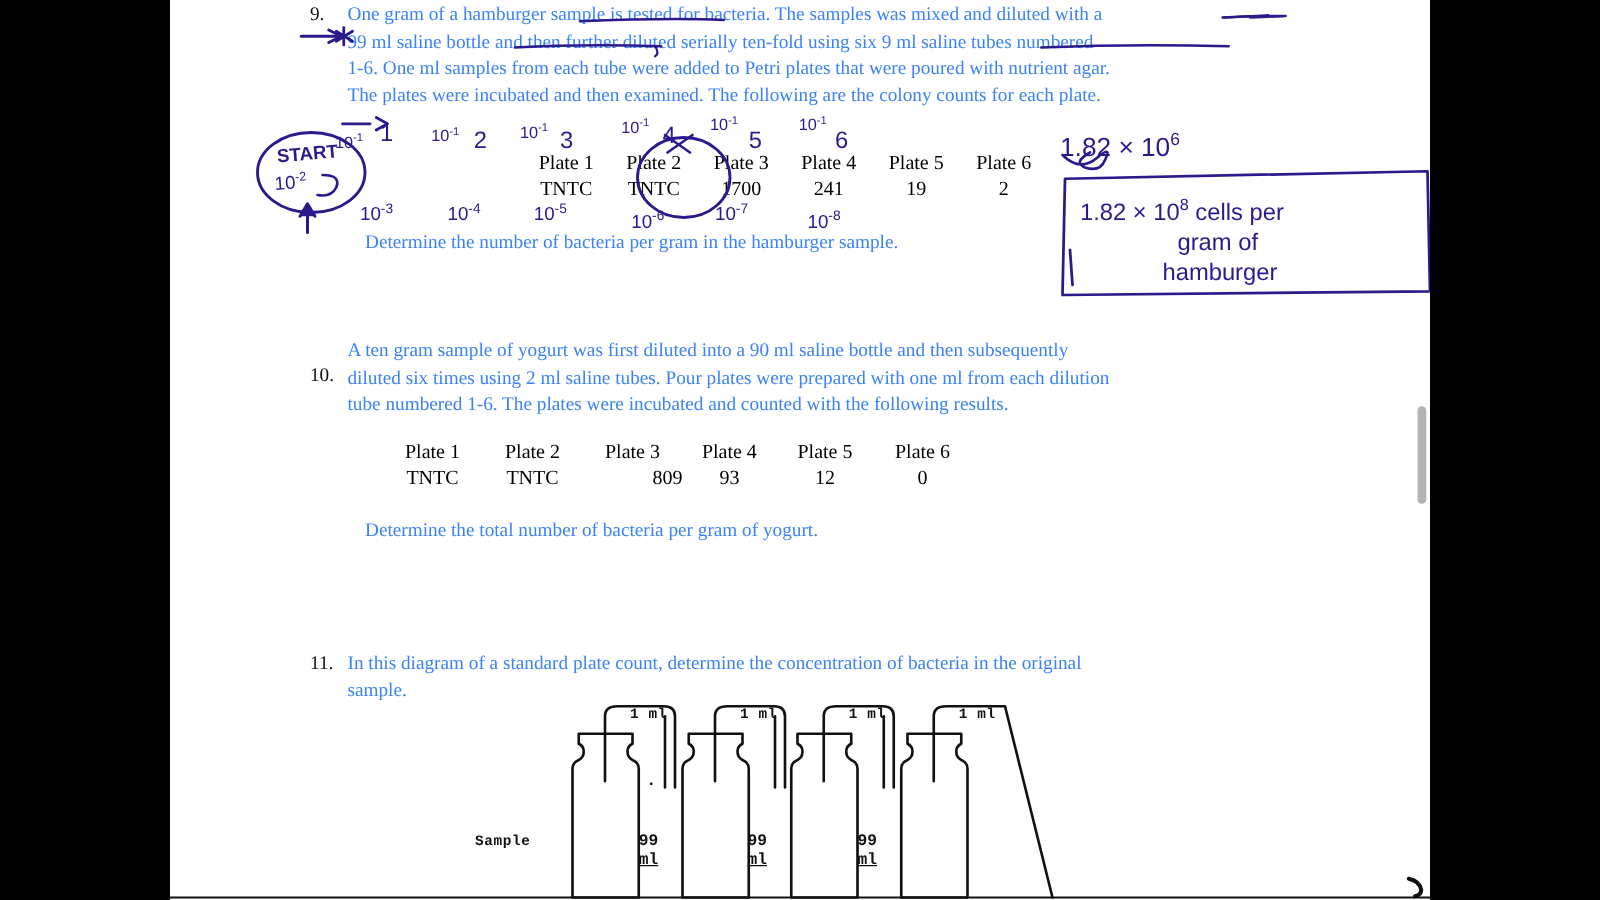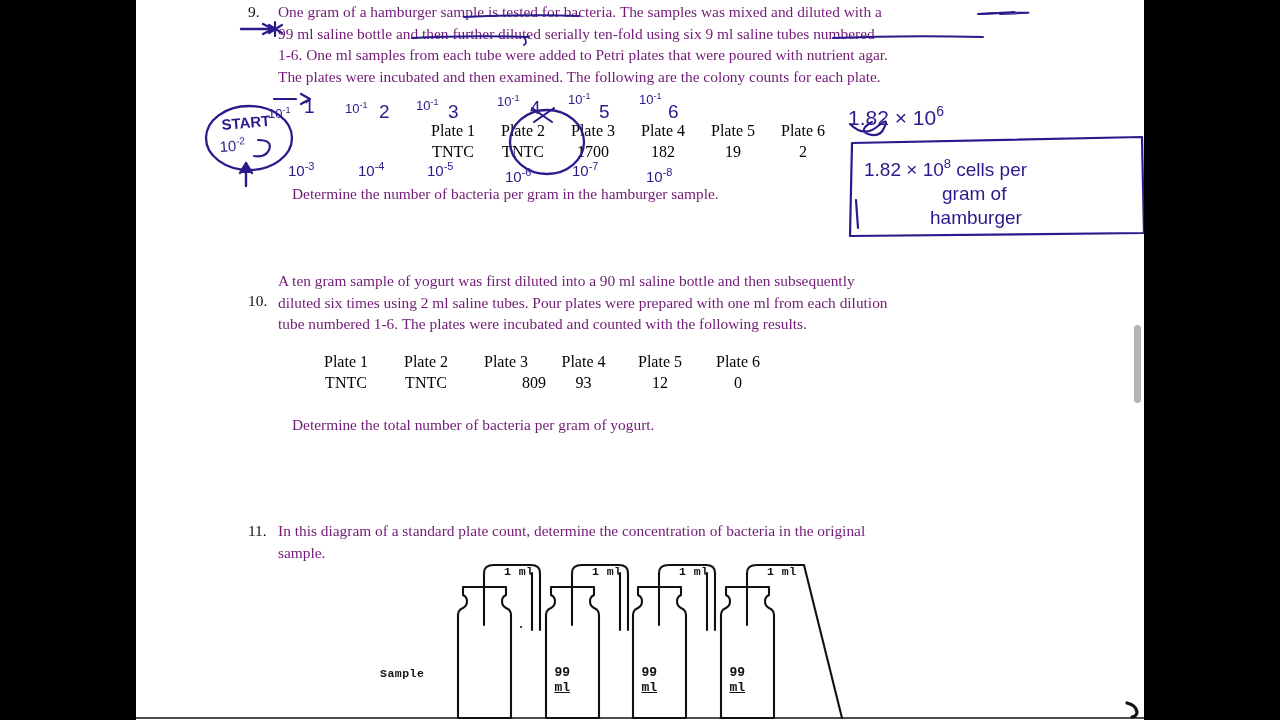--- a/index.html
+++ b/index.html
@@ -1,20 +1,20 @@
 <!DOCTYPE html>
 <html><head>
 <meta charset="utf-8">
 <style>
   html,body{margin:0;padding:0;background:#000;}
   body{width:1280px;height:720px;overflow:hidden;font-family:"Liberation Serif",serif;}
   #stage{position:relative;width:1280px;height:720px;background:#000;}
   #page{position:absolute;left:136px;top:0;width:1008px;height:720px;background:#fff;overflow:hidden;}
 
-  .q{position:absolute;color:#701a75;font-family:"Liberation Serif",serif;font-size:15.4px;line-height:21.5px;}
+  .q{position:absolute;color:#3b82f6;font-family:"Liberation Serif",serif;font-size:15.4px;line-height:21.5px;}
   .qnum{position:absolute;color:#111;font-family:"Liberation Serif",serif;font-size:15.4px;line-height:21.5px;}
 
   
   #q9num{left:112px;top:1px;}
   #q9body{left:142px;top:1px;width:730px;text-align:left;}
   #q9body .ln{display:block;white-space:nowrap;}
   #q9det{left:156px;top:183px;}
   .prow{position:absolute;display:flex;}
   .pcell{width:70px;text-align:center;}
 
@@ -26,21 +26,21 @@
 
   
   #q11num{left:112px;top:520px;}
   #q11body{left:142px;top:520px;width:720px;}
   #q11body .ln{display:block;white-space:nowrap;}
 
   
   #diagram{position:absolute;left:0px;top:555px;width:905px;height:165px;}
   .mono{font-family:"Liberation Mono",monospace;font-size:11.5px;color:#111;font-weight:bold;letter-spacing:.5px;}
   .mlabel{position:absolute;}
-  .n99{position:absolute;font-family:"Liberation Mono",monospace;font-size:13px;color:#111;font-weight:bold;text-align:right;line-height:15px;margin-left:23px;}
+  .n99{position:absolute;font-family:"Liberation Mono",monospace;font-size:13px;color:#111;font-weight:bold;text-align:left;line-height:15px;}
   .n99 u{text-decoration:underline;}
   #samplelab{position:absolute;left:244px;top:112px;}
 
   
   #ink{position:absolute;left:0;top:0;width:1008px;height:720px;pointer-events:none;}
 
   
   #scrollbar{position:absolute;left:998px;top:325px;width:7px;height:78px;background:#b4b4b4;border-radius:4px;}
 </style>
 </head>
@@ -62,21 +62,21 @@
       <div class="pcell">Plate 2</div>
       <div class="pcell">Plate 3</div>
       <div class="pcell">Plate 4</div>
       <div class="pcell">Plate 5</div>
       <div class="pcell">Plate 6</div>
     </div>
     <div class="prow" style="left:282px;top:143px;">
       <div class="pcell">TNTC</div>
       <div class="pcell">TNTC</div>
       <div class="pcell">1700</div>
-      <div class="pcell">182</div>
+      <div class="pcell">241</div>
       <div class="pcell">19</div>
       <div class="pcell">2</div>
     </div>
 
     <div class="q" id="q9det">Determine the number of bacteria per gram in the hamburger sample.</div>
 
     <div class="qnum" id="q10num">10.</div>
     <div class="q" id="q10body">
       <span class="ln">A ten gram sample of yogurt was first diluted into a 90 ml saline bottle and then subsequently</span>
       <span class="ln">diluted six times using 2 ml saline tubes. Pour plates were prepared with one ml from each dilution</span>

